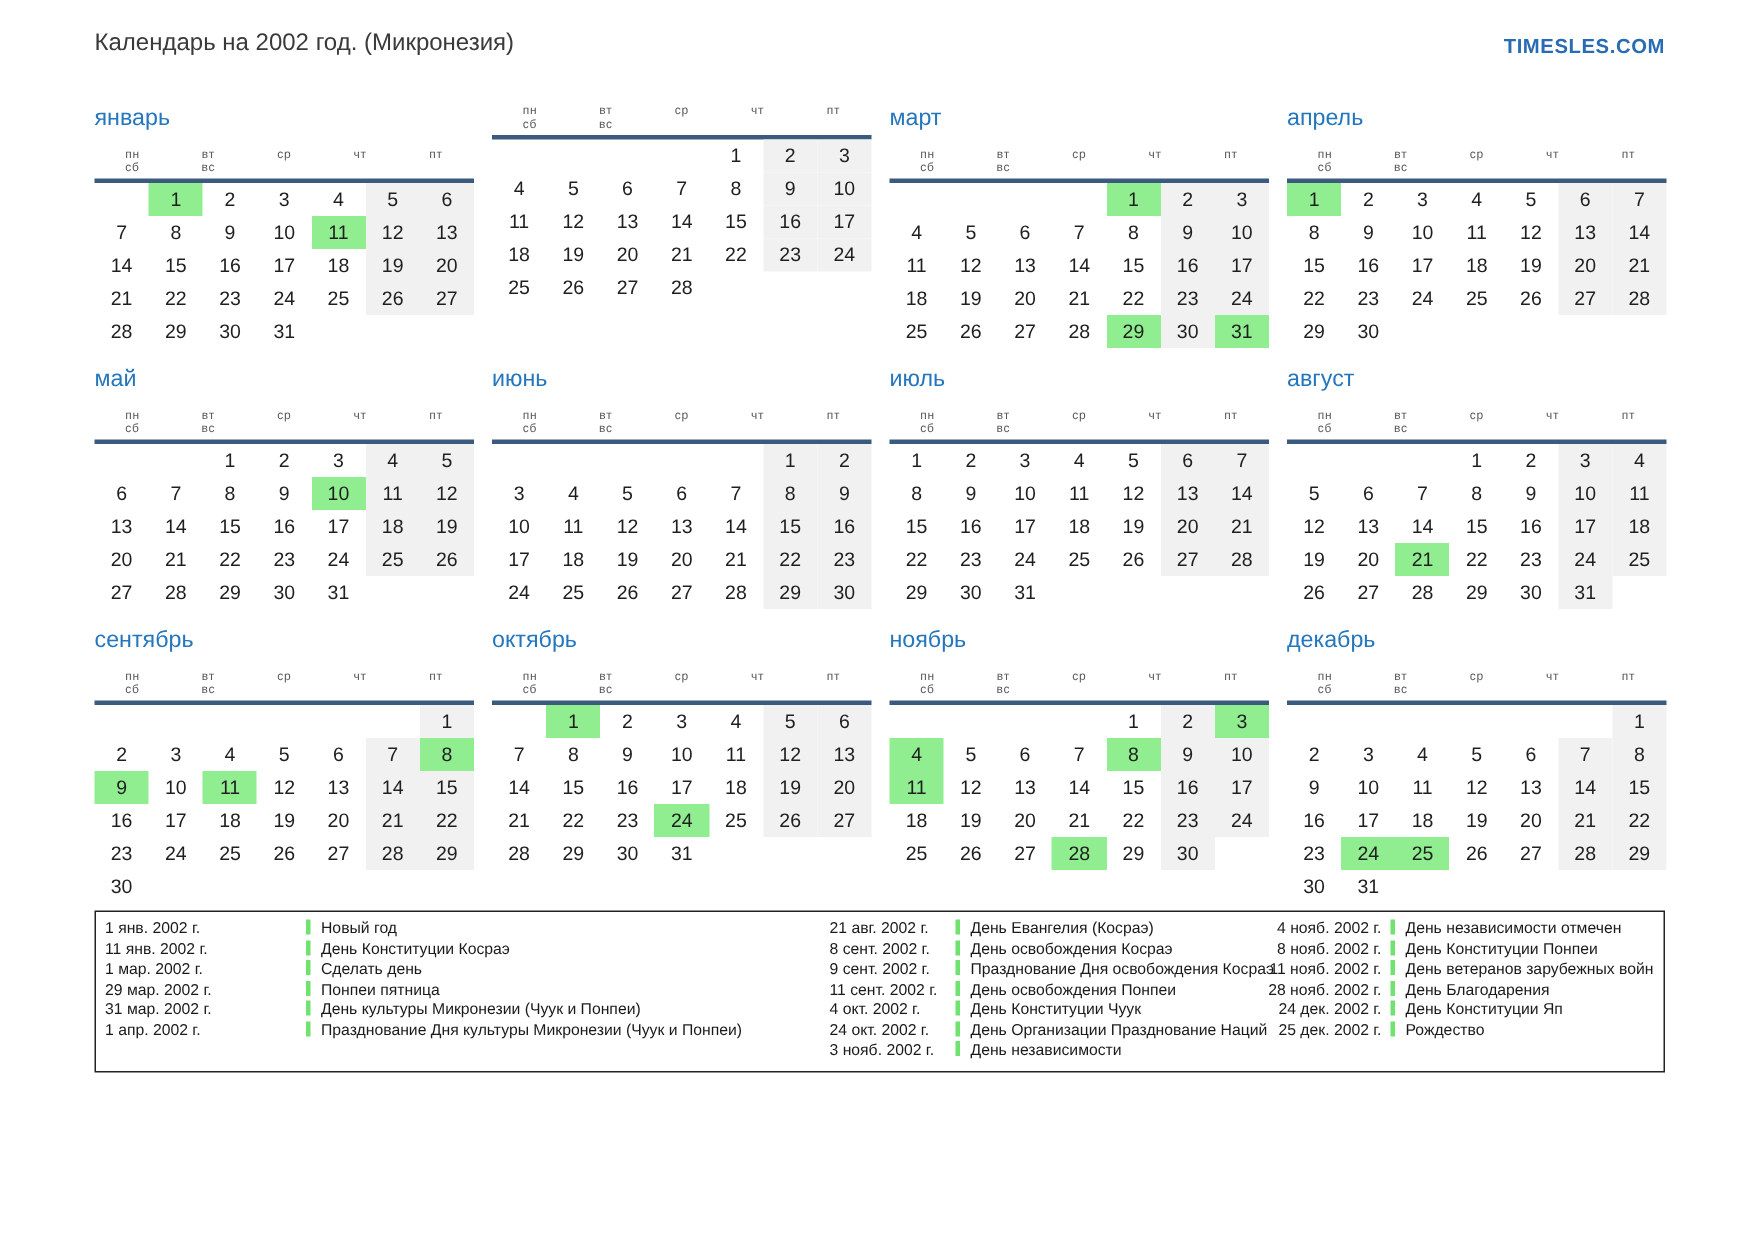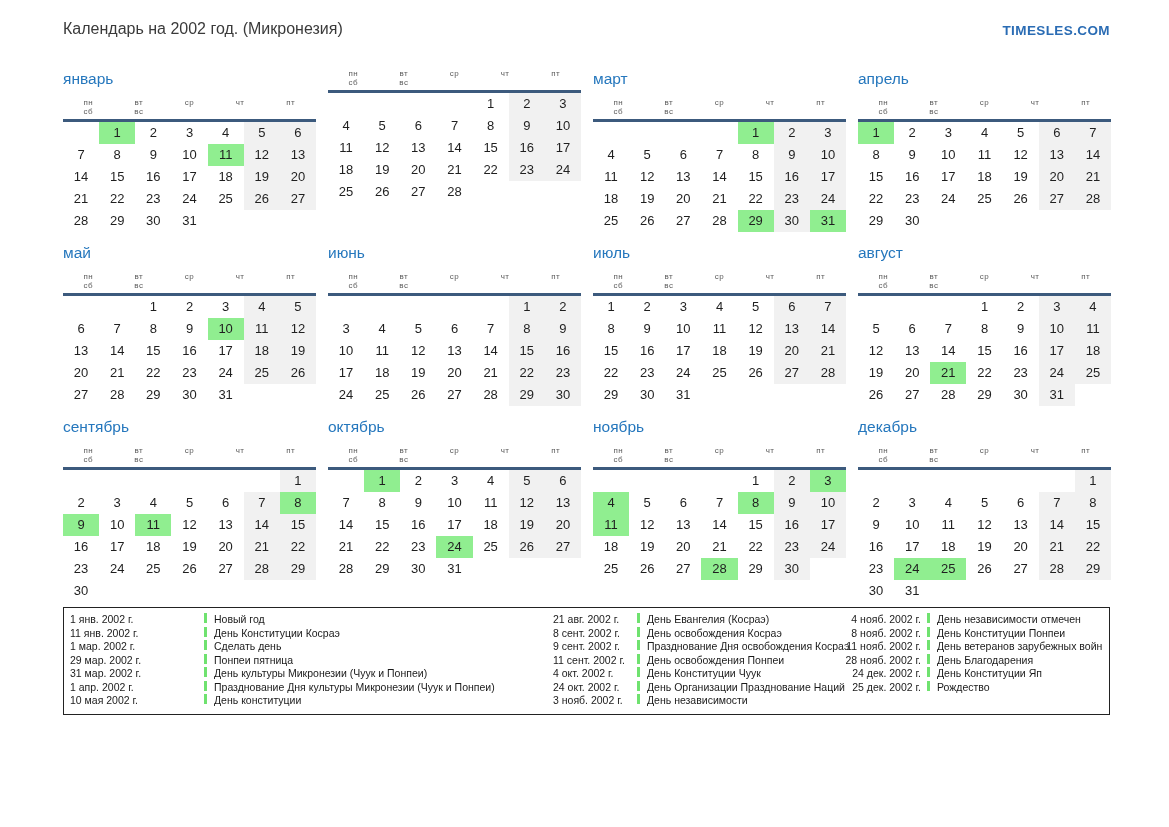--- a/index.html
+++ b/index.html
@@ -686,25 +686,20 @@
       <div class="legend-row">
         <span class="l-date">31 мар. 2002 г.</span>
         <span class="l-tick"></span>
         <span class="l-name">День культуры Микронезии (Чуук и Понпеи)</span>
       </div>
       <div class="legend-row">
         <span class="l-date">1 апр. 2002 г.</span>
         <span class="l-tick"></span>
         <span class="l-name">Празднование Дня культуры Микронезии (Чуук и Понпеи)</span>
       </div>
-      <div class="legend-row">
-        <span class="l-date">10 мая 2002 г.</span>
-        <span class="l-tick"></span>
-        <span class="l-name">День конституции</span>
-      </div>
     </div>
     <div class="legend-col c2">
       <div class="legend-row">
         <span class="l-date">21 авг. 2002 г.</span>
         <span class="l-tick"></span>
         <span class="l-name">День Евангелия (Косраэ)</span>
       </div>
       <div class="legend-row">
         <span class="l-date">8 сент. 2002 г.</span>
         <span class="l-tick"></span>

